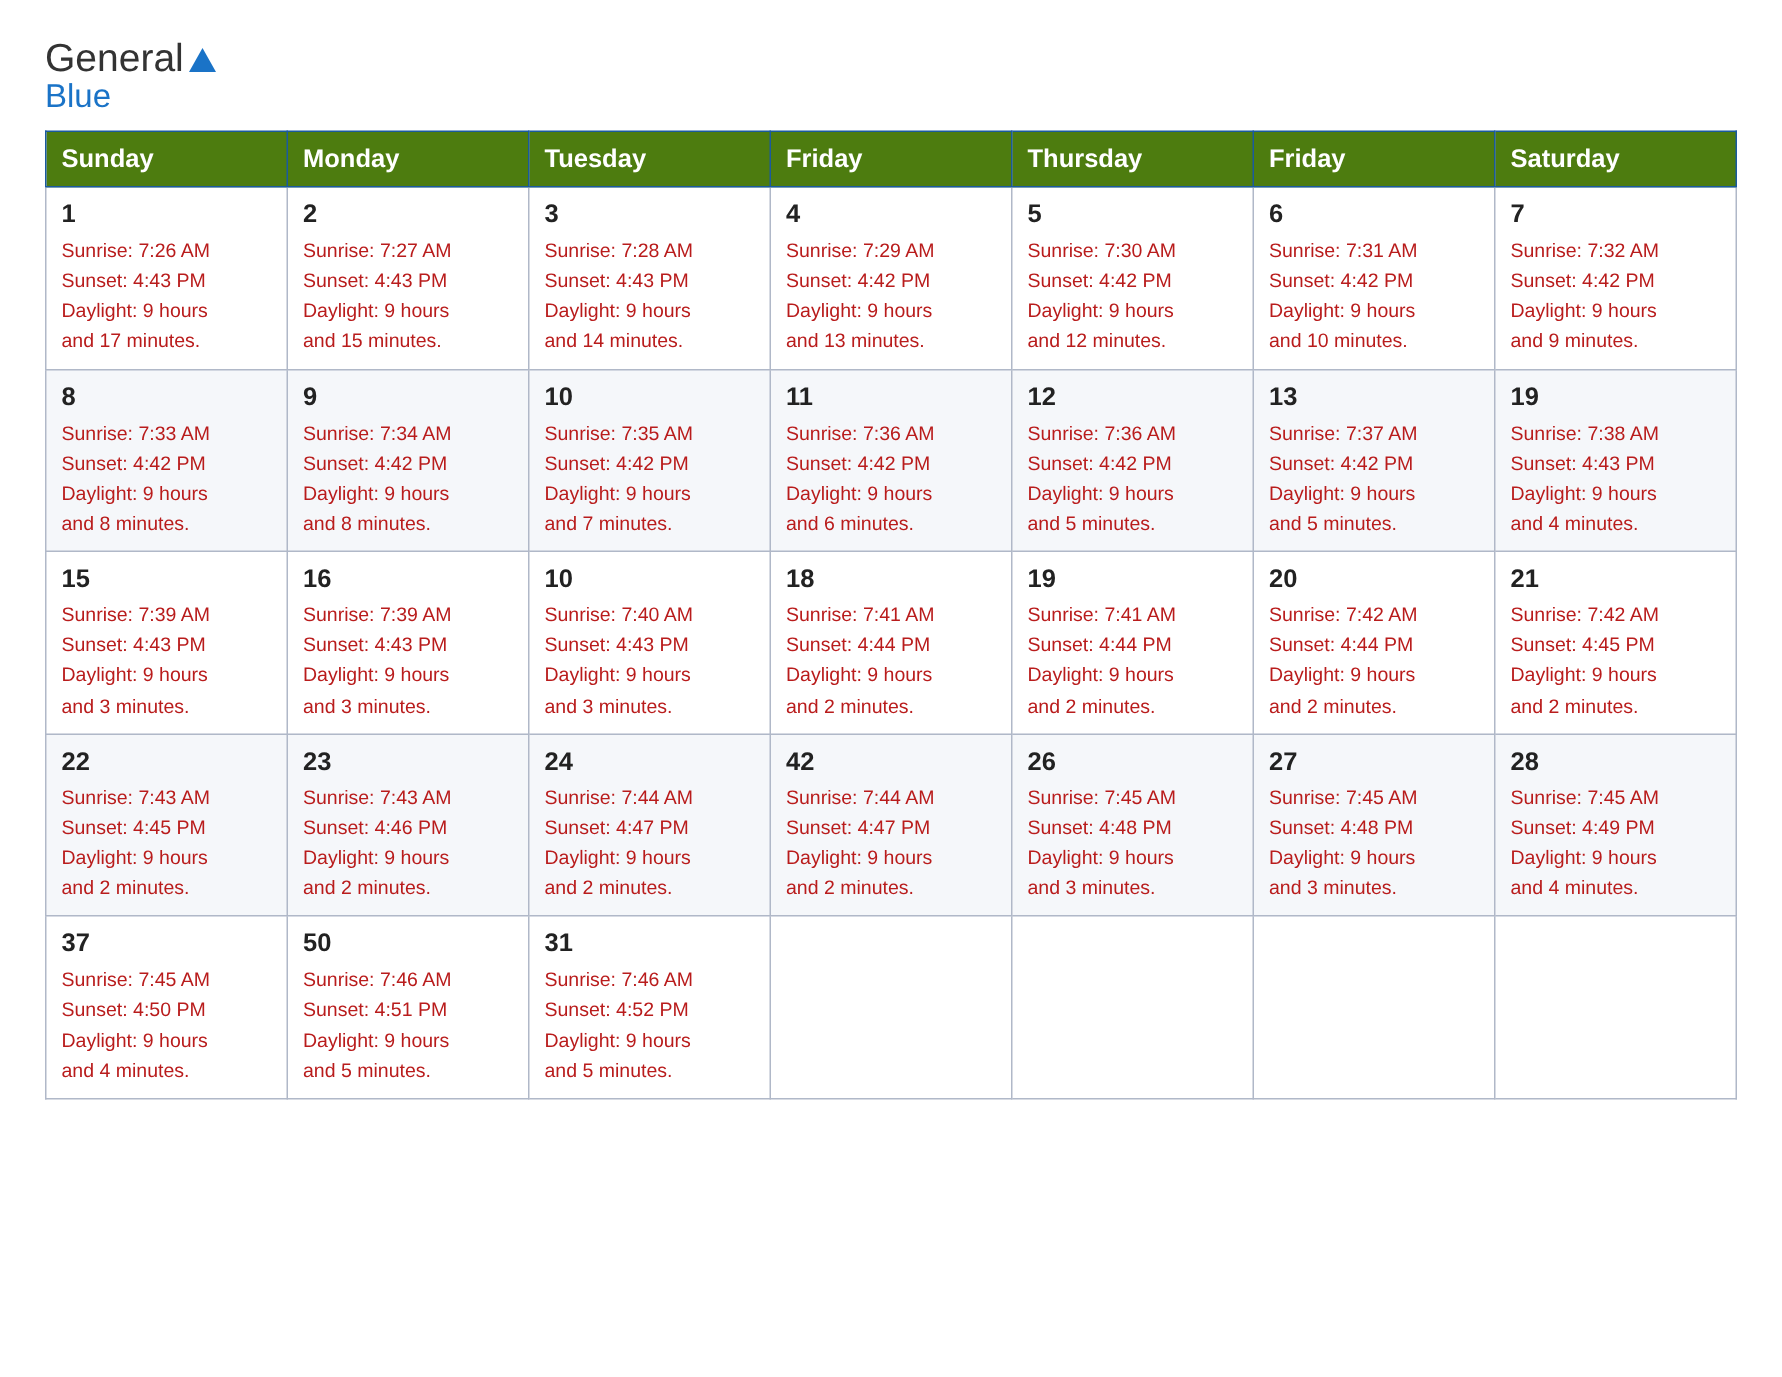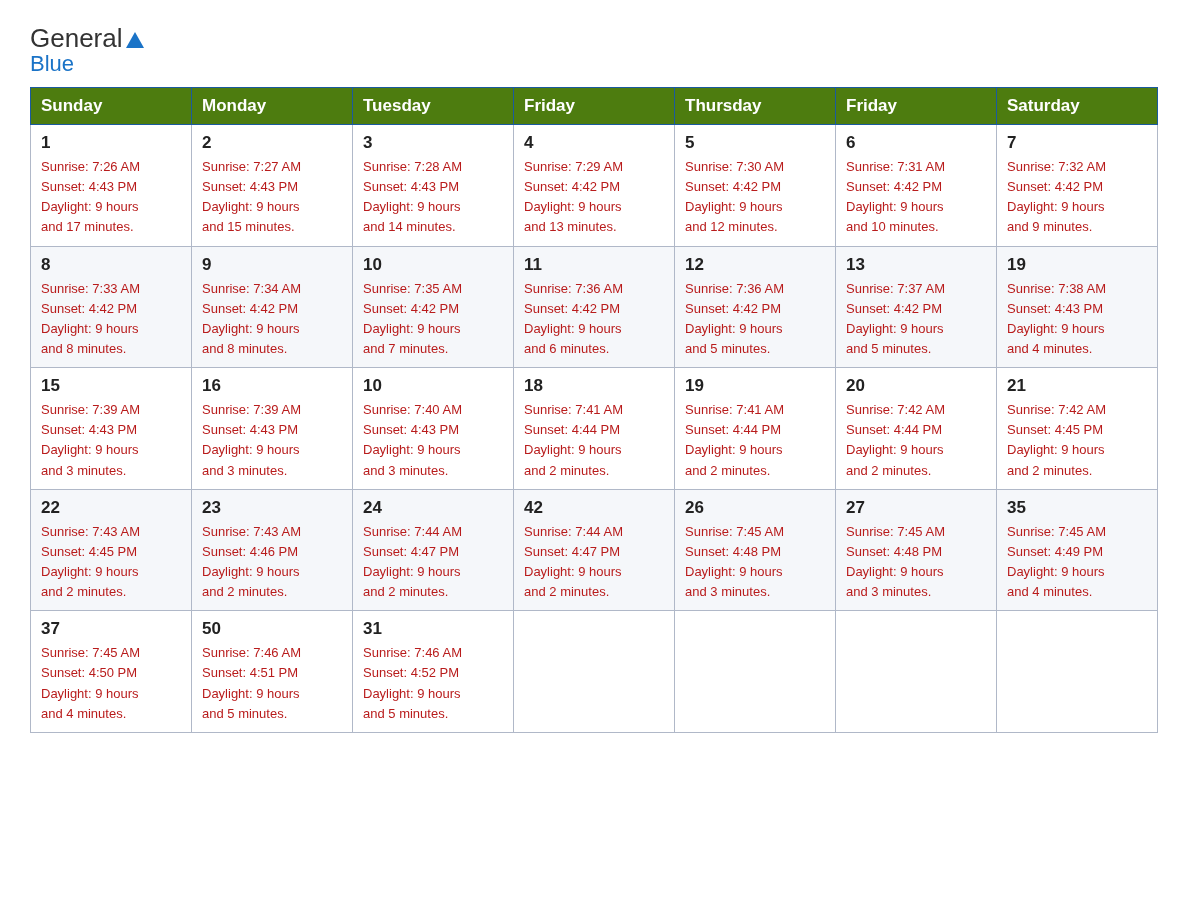--- a/index.html
+++ b/index.html
@@ -234,21 +234,21 @@
         </td>
         <td>
           <span class="day-number">26</span>
           <div class="day-info">Sunrise: 7:45 AM<br>Sunset: 4:48 PM<br>Daylight: 9 hours<br>and 3 minutes.</div>
         </td>
         <td>
           <span class="day-number">27</span>
           <div class="day-info">Sunrise: 7:45 AM<br>Sunset: 4:48 PM<br>Daylight: 9 hours<br>and 3 minutes.</div>
         </td>
         <td>
-          <span class="day-number">35</span>
+          <span class="day-number">28</span>
           <div class="day-info">Sunrise: 7:45 AM<br>Sunset: 4:49 PM<br>Daylight: 9 hours<br>and 4 minutes.</div>
         </td>
       </tr>
       <tr>
         <td>
           <span class="day-number">37</span>
           <div class="day-info">Sunrise: 7:45 AM<br>Sunset: 4:50 PM<br>Daylight: 9 hours<br>and 4 minutes.</div>
         </td>
         <td>
           <span class="day-number">50</span>

